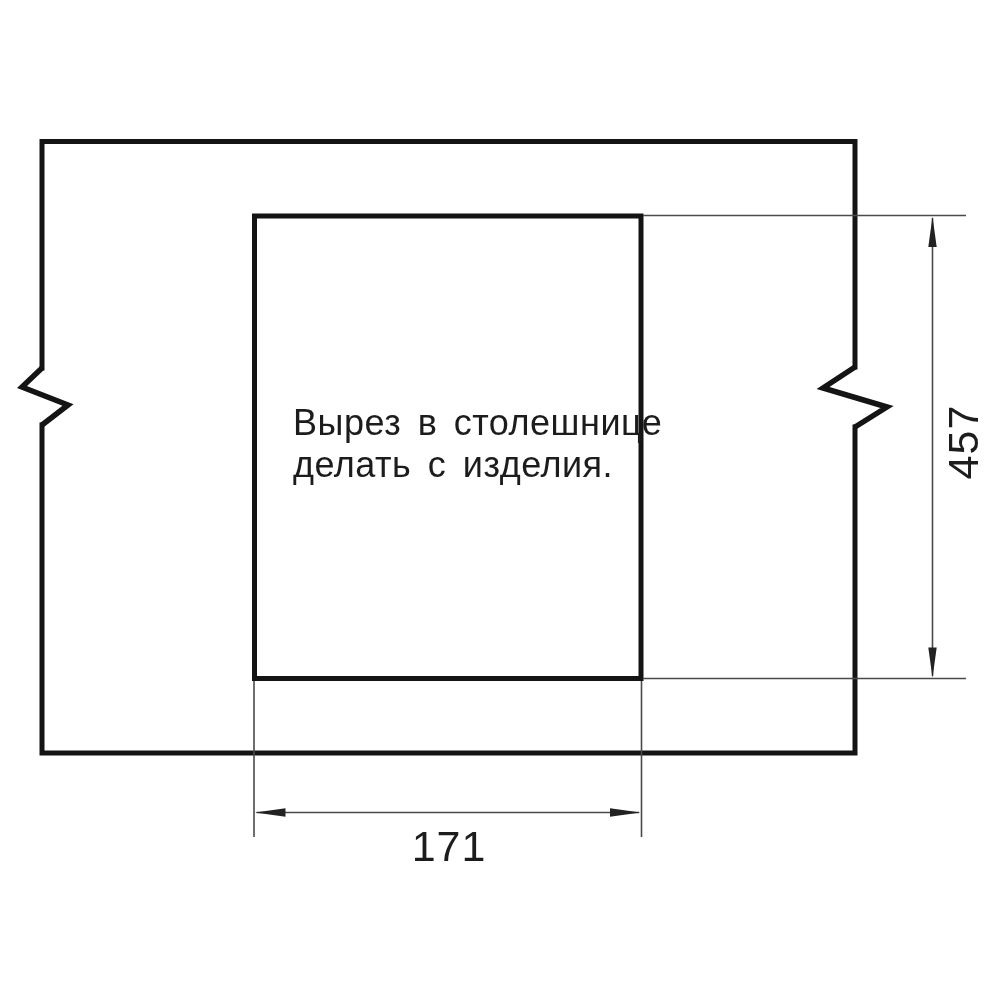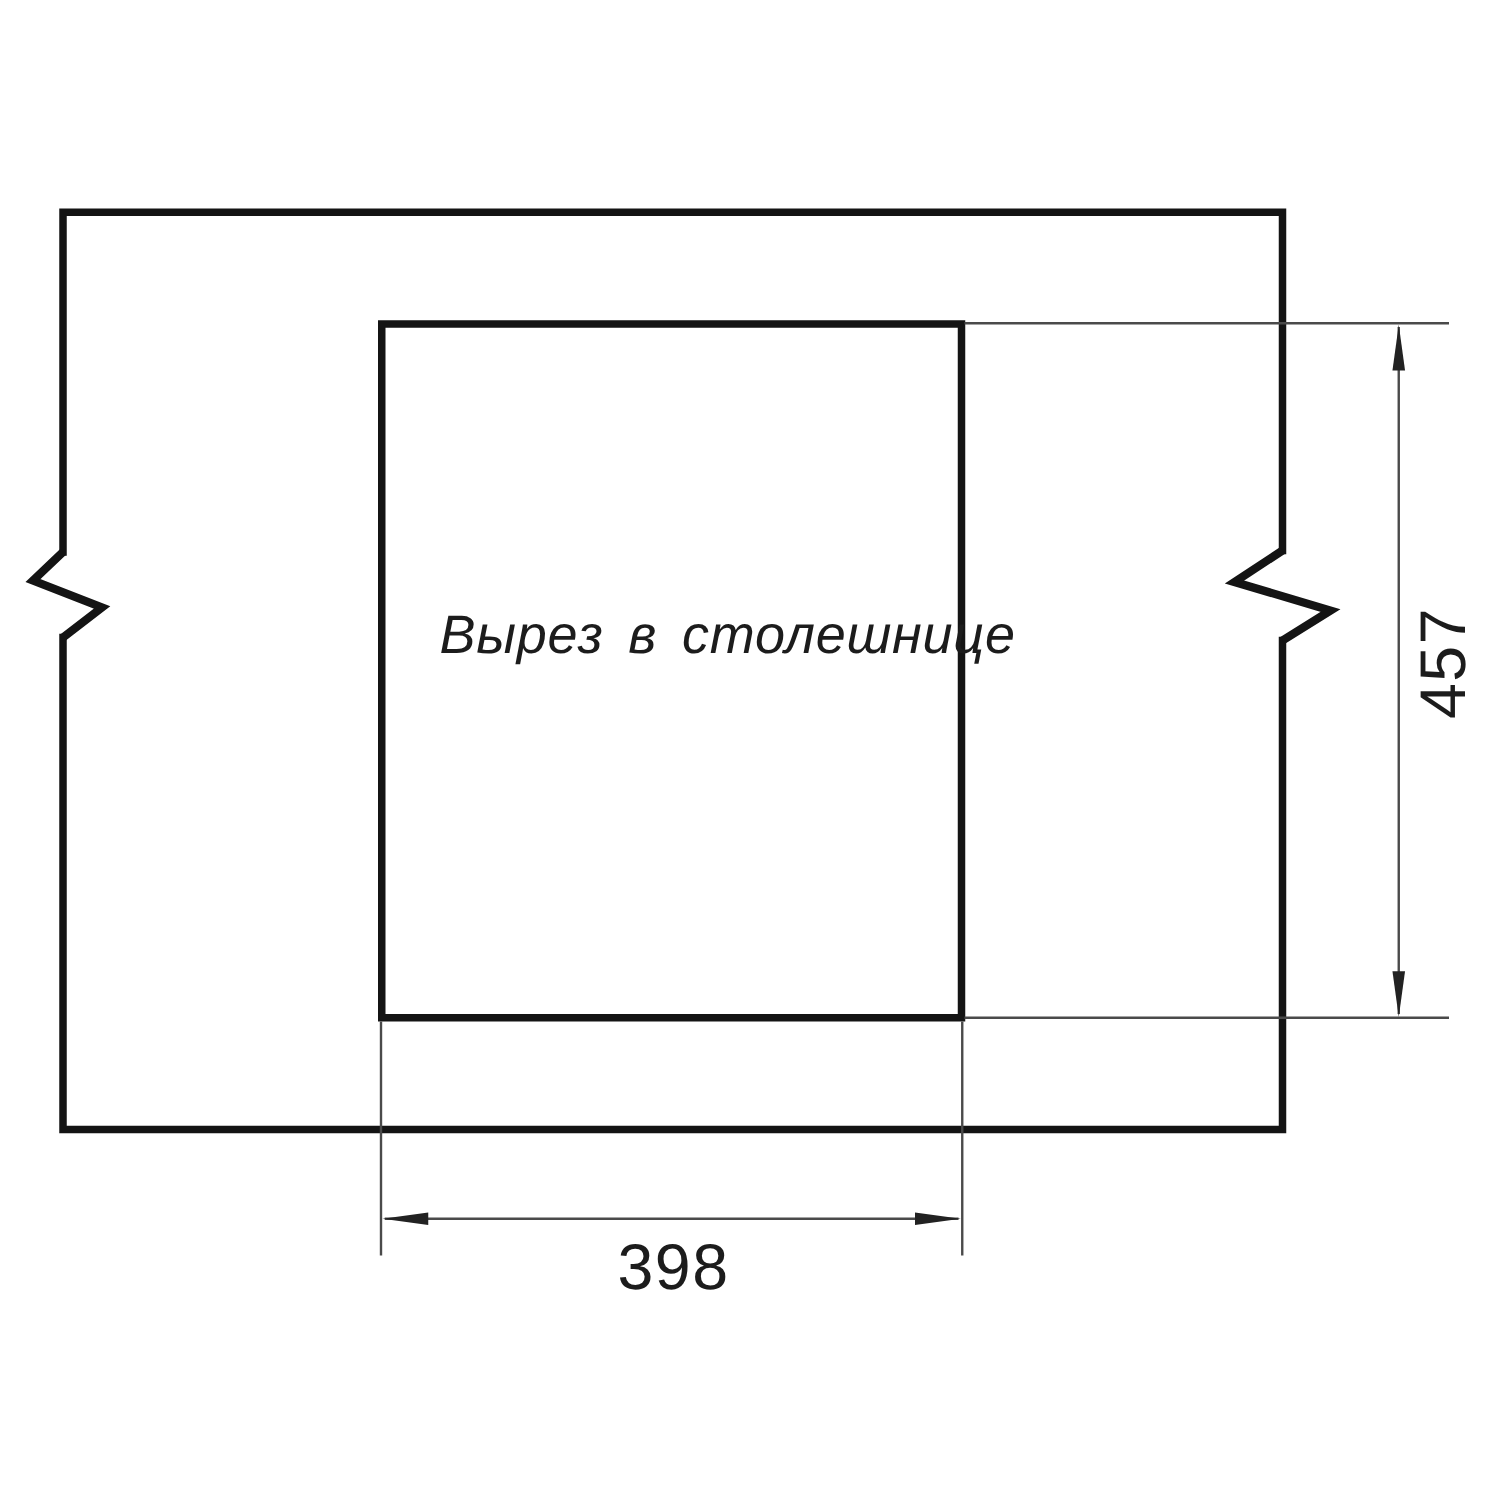--- a/index.html
+++ b/index.html
@@ -46,21 +46,20 @@
   .note {
     position: absolute;
     left: 293px;
     top: 402px;
     font-size: 36px;
     line-height: 42px;
     letter-spacing: 0.5px;
     word-spacing: 6px;
     color: #1c1c1c;
     white-space: nowrap;
-    font-style: italic;
   }
   .dim-label {
     position: absolute;
     font-size: 43px;
     letter-spacing: 1px;
     color: #1c1c1c;
     white-space: nowrap;
   }
   .dim-width {
     left: 449px;
@@ -97,18 +96,19 @@
     <polygon class="arrow" points="932.5,216.5 928.3,247 936.7,247"></polygon>
     <polygon class="arrow" points="932.5,678 928.3,647.5 936.7,647.5"></polygon>
 
     <line class="thin" x1="256.5" y1="812.5" x2="639" y2="812.5"></line>
     <polygon class="arrow" points="255,812.5 285.5,808.3 285.5,816.7"></polygon>
     <polygon class="arrow" points="640.5,812.5 610,808.3 610,816.7"></polygon>
   </svg>
 
   <div class="note">
     <div>Вырез в столешнице</div>
+    <div>делать с изделия.</div>
   </div>
 
-  <div class="dim-label dim-width">398</div>
+  <div class="dim-label dim-width">171</div>
   <div class="dim-label dim-height">457</div>
 
 </div>
 
 </body></html>

